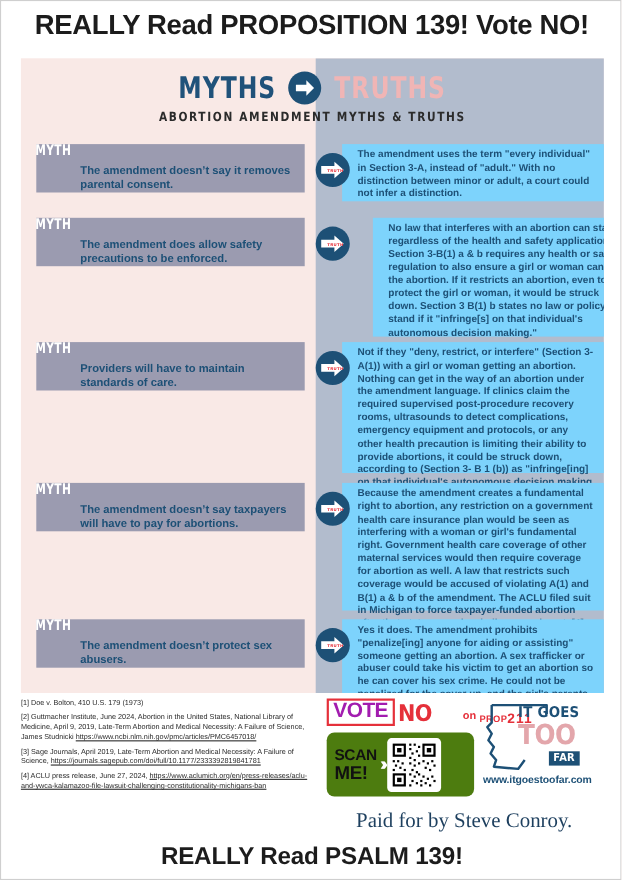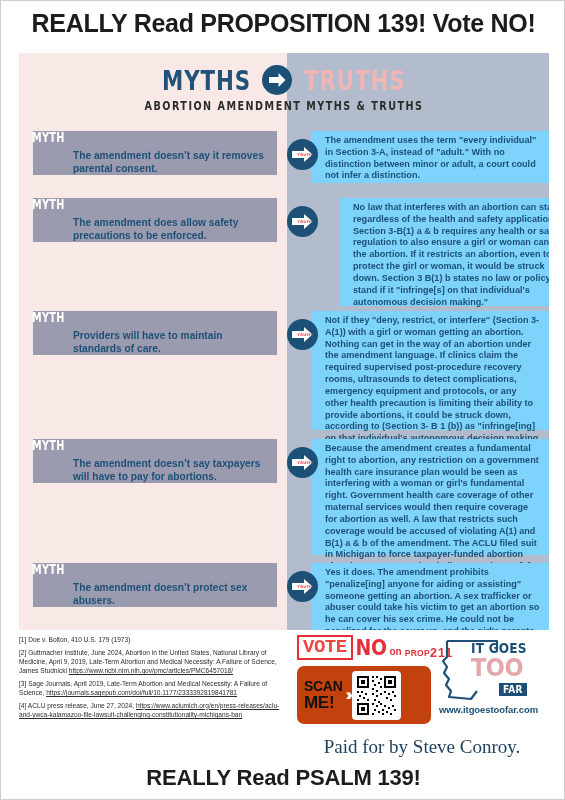--- a/index.html
+++ b/index.html
@@ -131,43 +131,44 @@
     position:absolute;left:296px;top:634px;width:255px;height:130px;
   }
   .voteno{
     position:absolute;left:0;top:0;display:flex;align-items:flex-end;gap:3px;
   }
   .vote-box{
     border:2px solid #e5303a;
     padding:0px 4px 0 4px;
   }
   .vote-word{
-    font-size:19px;font-weight:bold;color:#ef4444;
+    font-size:19px;font-weight:bold;color:#a21caf;
     letter-spacing:-0.5px;line-height:1.08;
-    font-family:Liberation Mono, monospace;
+    font-family:Liberation Sans, sans-serif;
   }
   .vote-no{
     font-size:21px;font-weight:bold;color:#e5303a;
     line-height:1.02;letter-spacing:-0.5px;
     font-family:"DejaVu Sans Condensed","Liberation Sans",sans-serif;
   }
   .vote-on{
     font-size:10px;font-weight:bold;color:#e5303a;
     line-height:1.7;
+    margin-left:25px;
   }
   .vote-prop{
     display:flex;flex-direction:row;align-items:center;line-height:1.0;
   }
   .vote-prop .p1{font-size:8.5px;font-weight:bold;color:#e5303a;letter-spacing:0.3px;}
   .vote-prop .p2{font-size:12.5px;font-weight:bold;color:#e5303a;letter-spacing:1px;}
 
   .scanbox{
     position:absolute;left:0;top:31px;
     width:134px;height:58px;
-    background:#c2410c;border-radius:7px;
+    background:#4d7c0f;border-radius:7px;
     display:flex;align-items:center;
   }
   .scantxt{
     margin-left:7px;line-height:1.0;
   }
   .scantxt .s1{font-size:14px;font-weight:bold;color:#111;letter-spacing:-0.3px;display:block;}
   .scantxt .s2{font-size:17px;font-weight:bold;color:#111;letter-spacing:-0.3px;display:block;margin-top:1px;}
   .chev{color:#fff;font-size:17px;font-weight:bold;margin:0 2px 0 3px;letter-spacing:-4px;}
   .qr{
     width:49px;height:49px;background:#fff;border-radius:4px;

